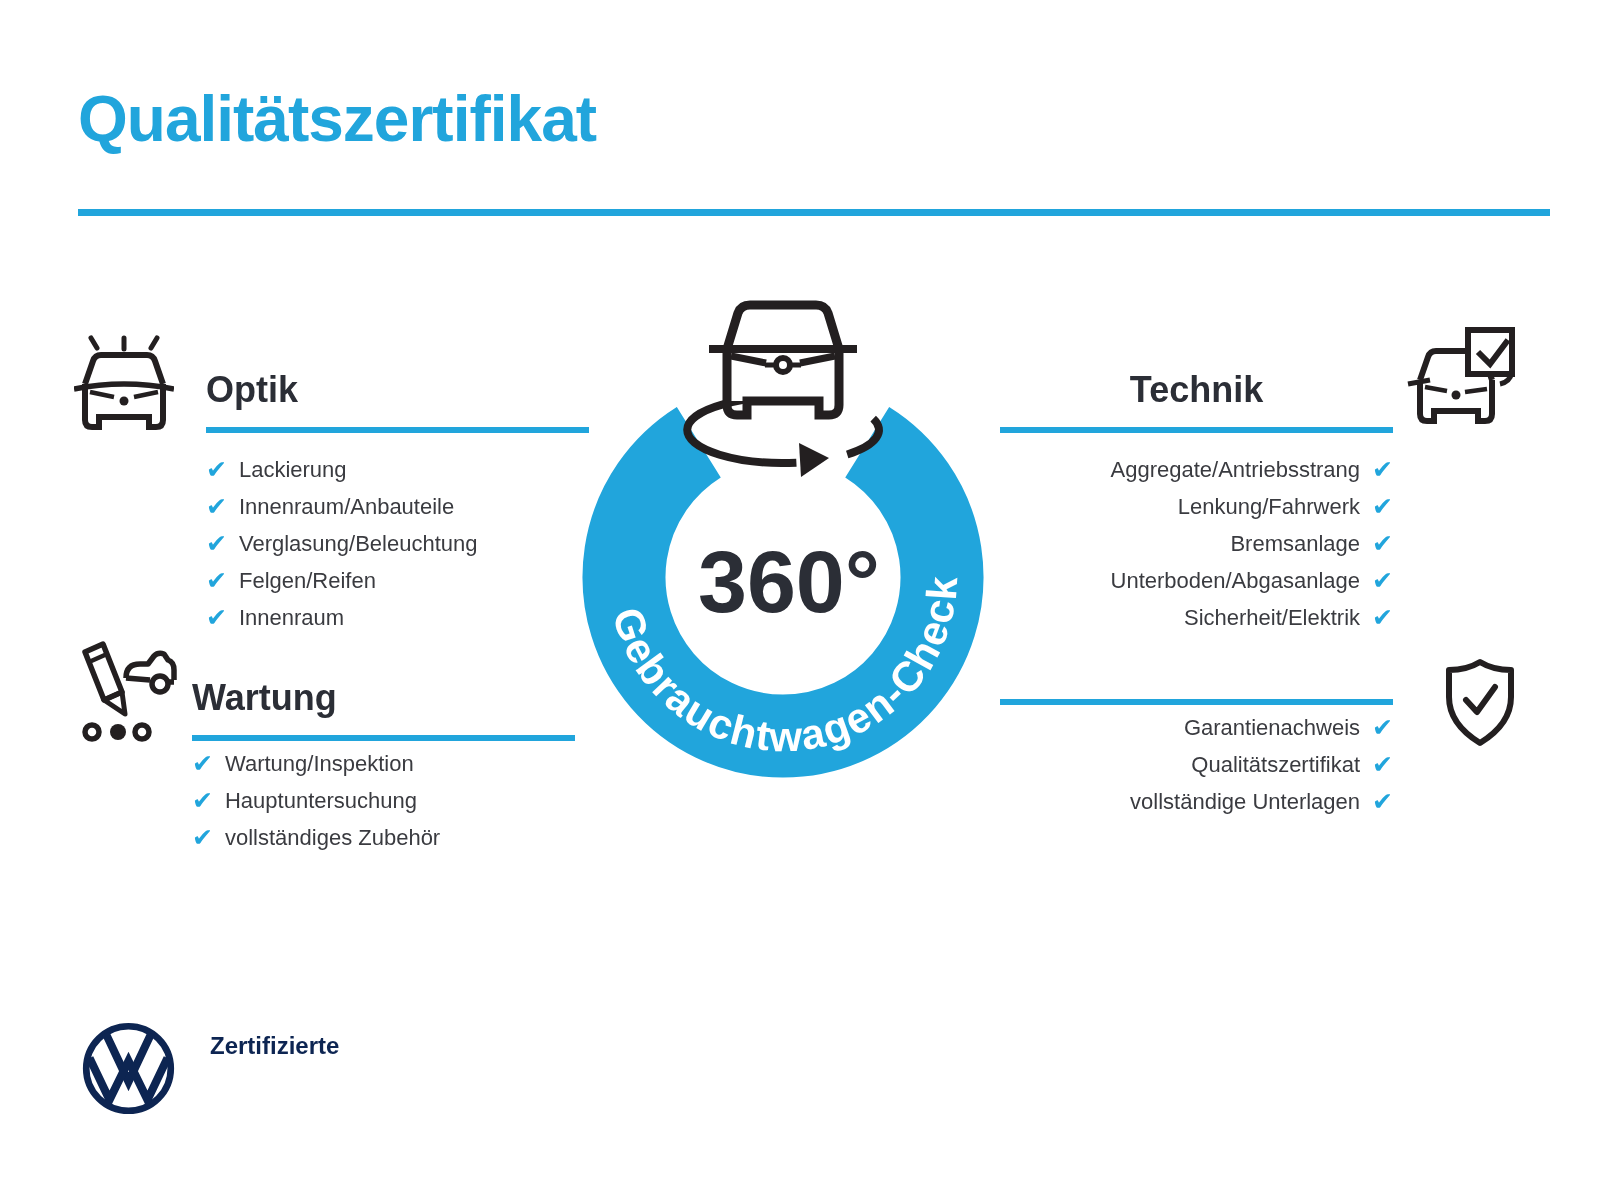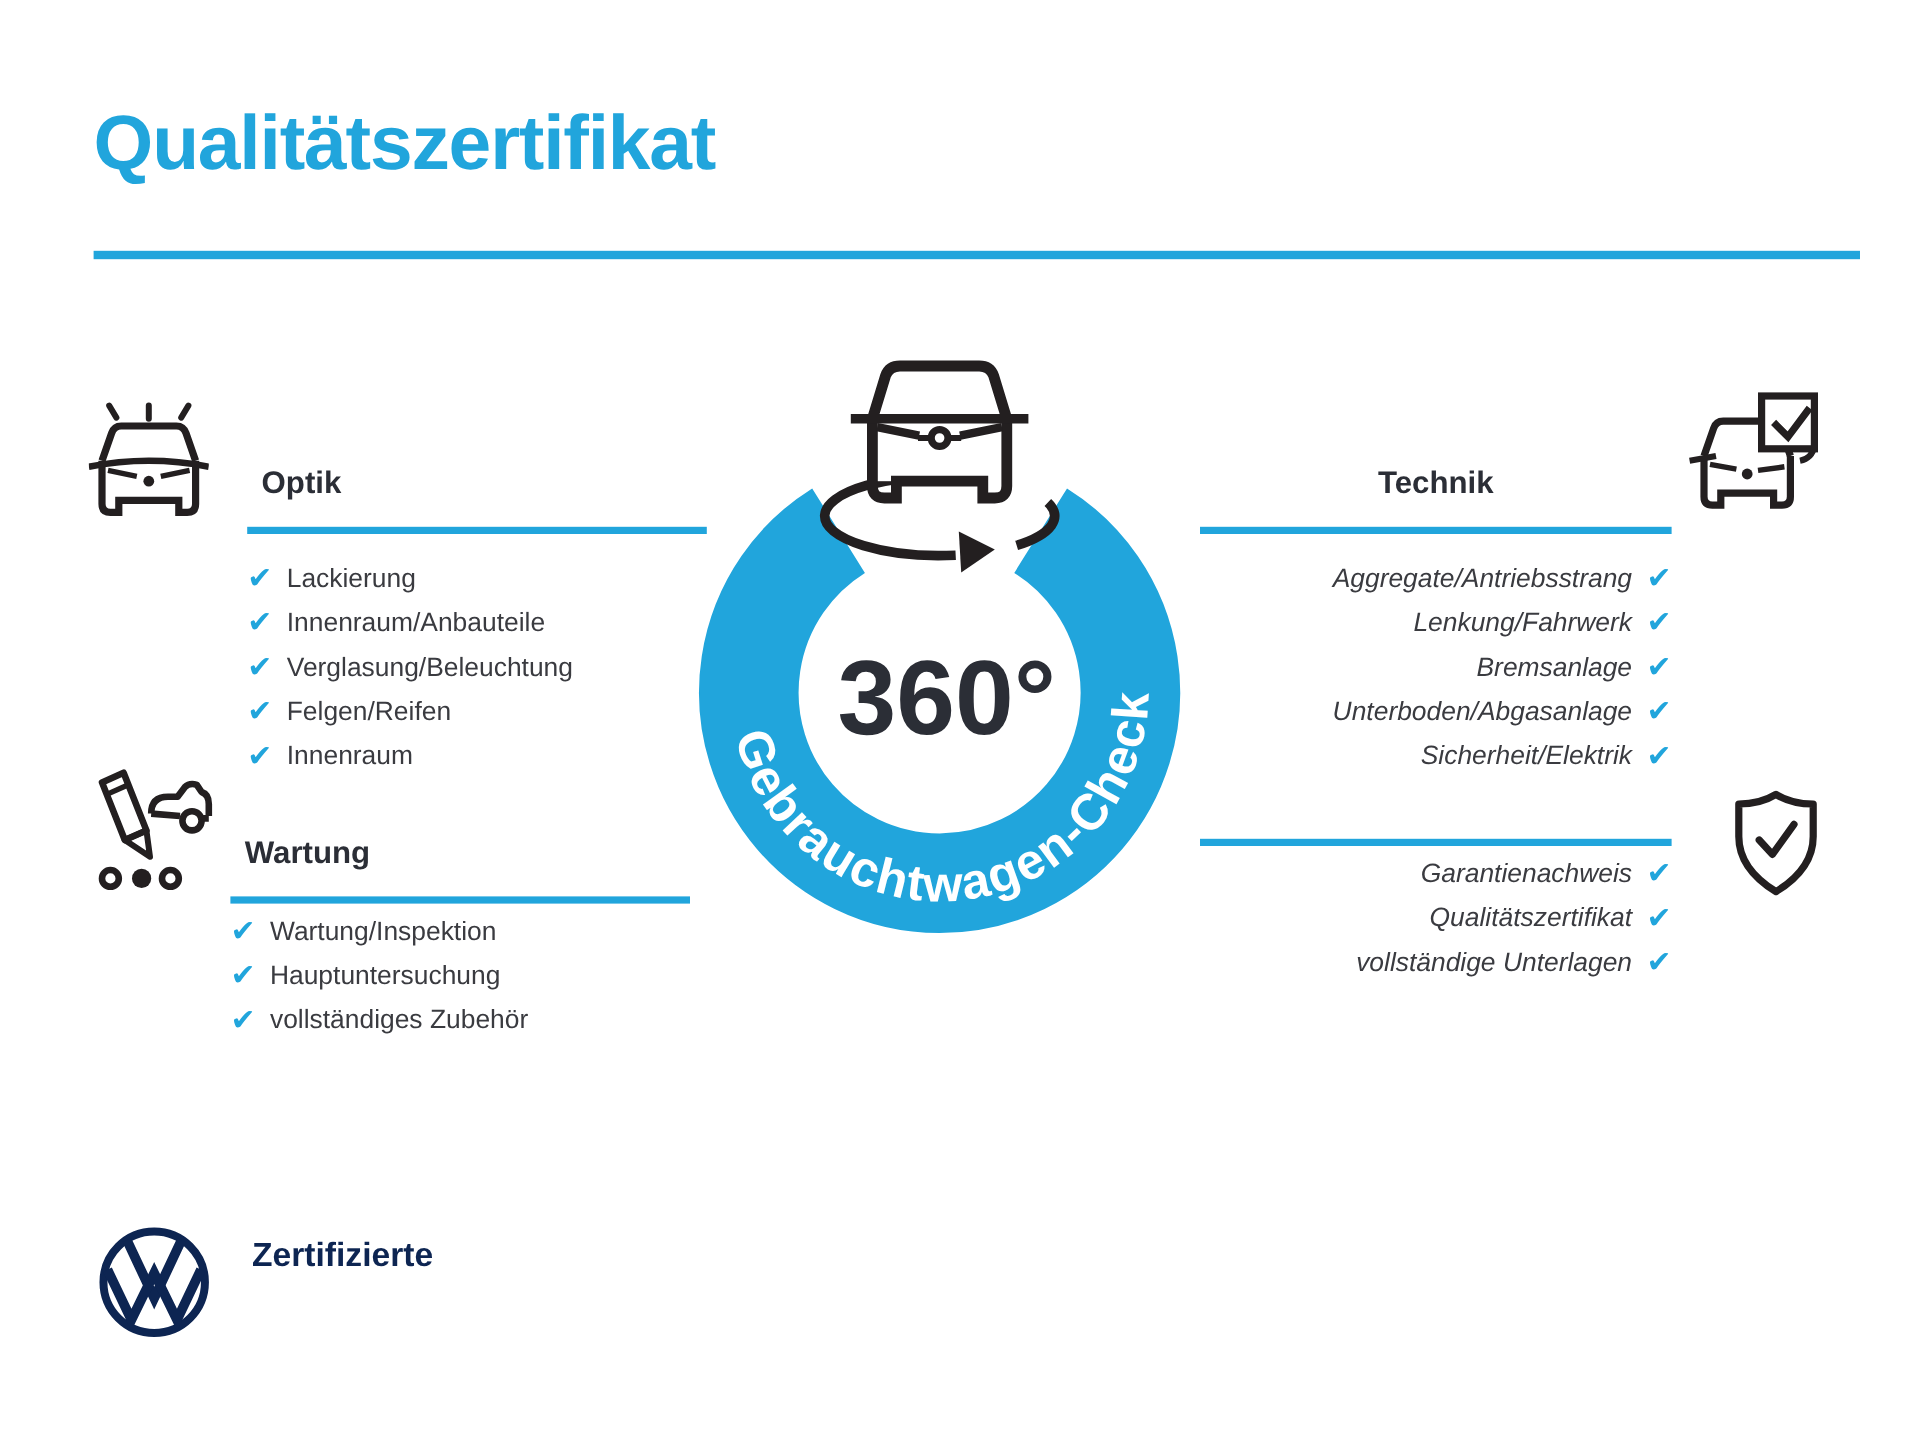--- a/index.html
+++ b/index.html
@@ -9,51 +9,51 @@
   }
   .abs{position:absolute;}
   
   #page-title{
     left:78px;top:84px;font-size:64px;line-height:70px;font-weight:bold;
     color:#21a5dc;letter-spacing:-1px;margin:0;
   }
   #title-rule{left:78px;top:209px;width:1472px;height:7px;background:#21a5dc;}
   
   .sec{position:absolute;}
-  .sec h2{margin:12px;font-size:26px;line-height:36px;font-weight:bold;color:#2b2e36;}
+  .sec h2{margin:0;font-size:36px;line-height:36px;font-weight:bold;color:#2b2e36;}
   .sec .rule{margin-top:19px;height:6px;background:#21a5dc;}
   .sec ul{list-style:none;margin:0;padding:18px 0 0 0;}
   .sec.bottom ul{padding-top:4px;}
   .sec li{height:37px;display:flex;align-items:center;font-size:22px;color:#3a3b40;}
   .check{
     color:#21a5dc;font-weight:bold;font-size:25px;line-height:25px;
     font-family:"DejaVu Sans",sans-serif;
   }
   .sec.left li .check{margin-right:12px;}
   .sec.right h2{text-align:center;}
-  .sec.right li{justify-content:flex-end;font-style:italic;}
+  .sec.right li{justify-content:flex-end;}
   .sec.right li .check{margin-left:12px;}
   #sec-optik{left:206px;top:372px;width:383px;}
   #sec-technik{left:1000px;top:372px;width:393px;}
   #sec-wartung{left:192px;top:680px;width:383px;}
   #sec-garantie{left:1000px;top:680px;width:393px;}
   
   #badge{left:565px;top:287px;}
   .ring-label{
     font-family:"Liberation Sans",sans-serif;font-weight:bold;font-size:42px;
     fill:#ffffff;letter-spacing:1.5px;
   }
   .deg{
     font-family:"Liberation Sans",sans-serif;font-weight:bold;font-size:88px;
     fill:#2b2e36;text-anchor:middle;
   }
   .ink{stroke:#231f20;fill:none;}
   
   #brand-text{
-    left:210px;top:1026px;font-size:28px;line-height:39px;font-weight:bold;
+    left:210px;top:1026px;font-size:24px;line-height:39px;font-weight:bold;
     color:#0d2552;
   }
 </style>
 </head>
 <body>
 
 <h1 id="page-title" class="abs">Qualitätszertifikat</h1>
 <div id="title-rule" class="abs"></div>
 
 <svg id="icon-optik" class="abs" style="left:74px;top:328px" width="100" height="104" viewBox="0 0 100 104">

